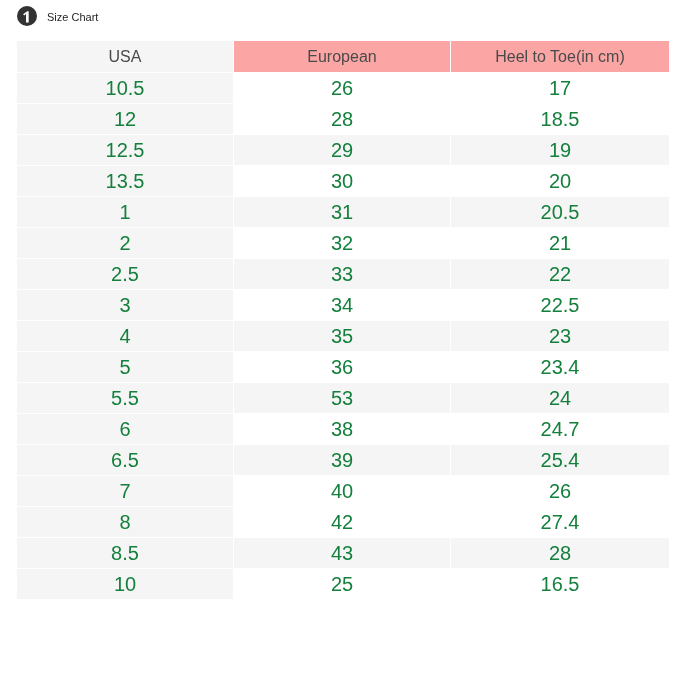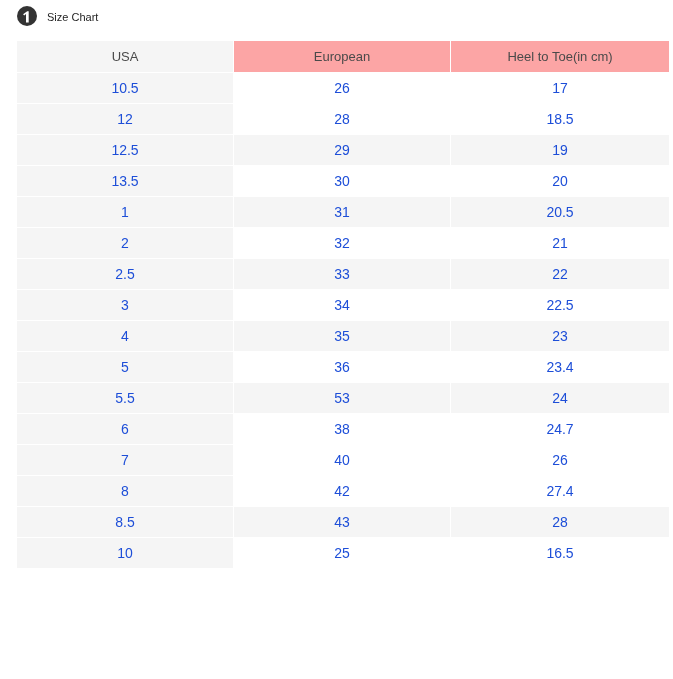--- a/index.html
+++ b/index.html
@@ -54,27 +54,27 @@
     top: 41px;
     width: 652px;
     border-collapse: separate;
     border-spacing: 0;
     table-layout: fixed;
   }
   .size-table td, .size-table th {
     height: 30px;
     text-align: center;
     font-weight: normal;
-    font-size: 14px;
-    color: #1d4ed8;
+    font-size: 20px;
+    color: #15803d;
     padding: 0;
     border-right: 1px solid #ffffff;
     border-bottom: 1px solid #ffffff;
   }
-  .size-table thead th { height: 31px; color: #4a4a4a; font-size: 13px; }
+  .size-table thead th { height: 31px; color: #4a4a4a; font-size: 16px; }
   .size-table .col-heel { border-right: none; }
   .size-table colgroup .cg1 { width: 217px; }
   .size-table colgroup .cg2 { width: 217px; }
   .size-table colgroup .cg3 { width: 218px; }
   .col-usa { background: #f5f5f5; }
   tr.odd .col-eu, tr.odd .col-heel { background: #ffffff; }
   tr.even .col-eu, tr.even .col-heel { background: #f5f5f5; }
   thead th { background: #fca5a5; }
 </style>
 </head>
@@ -157,20 +157,25 @@
       <tr class="even">
         <td class="col-usa">5.5</td>
         <td class="col-eu">53</td>
         <td class="col-heel">24</td>
       </tr>
       <tr class="odd">
         <td class="col-usa">6</td>
         <td class="col-eu">38</td>
         <td class="col-heel">24.7</td>
       </tr>
+      <tr class="even">
+        <td class="col-usa">6.5</td>
+        <td class="col-eu">39</td>
+        <td class="col-heel">25.4</td>
+      </tr>
       <tr class="odd">
         <td class="col-usa">7</td>
         <td class="col-eu">40</td>
         <td class="col-heel">26</td>
       </tr>
       <tr class="odd">
         <td class="col-usa">8</td>
         <td class="col-eu">42</td>
         <td class="col-heel">27.4</td>
       </tr>

